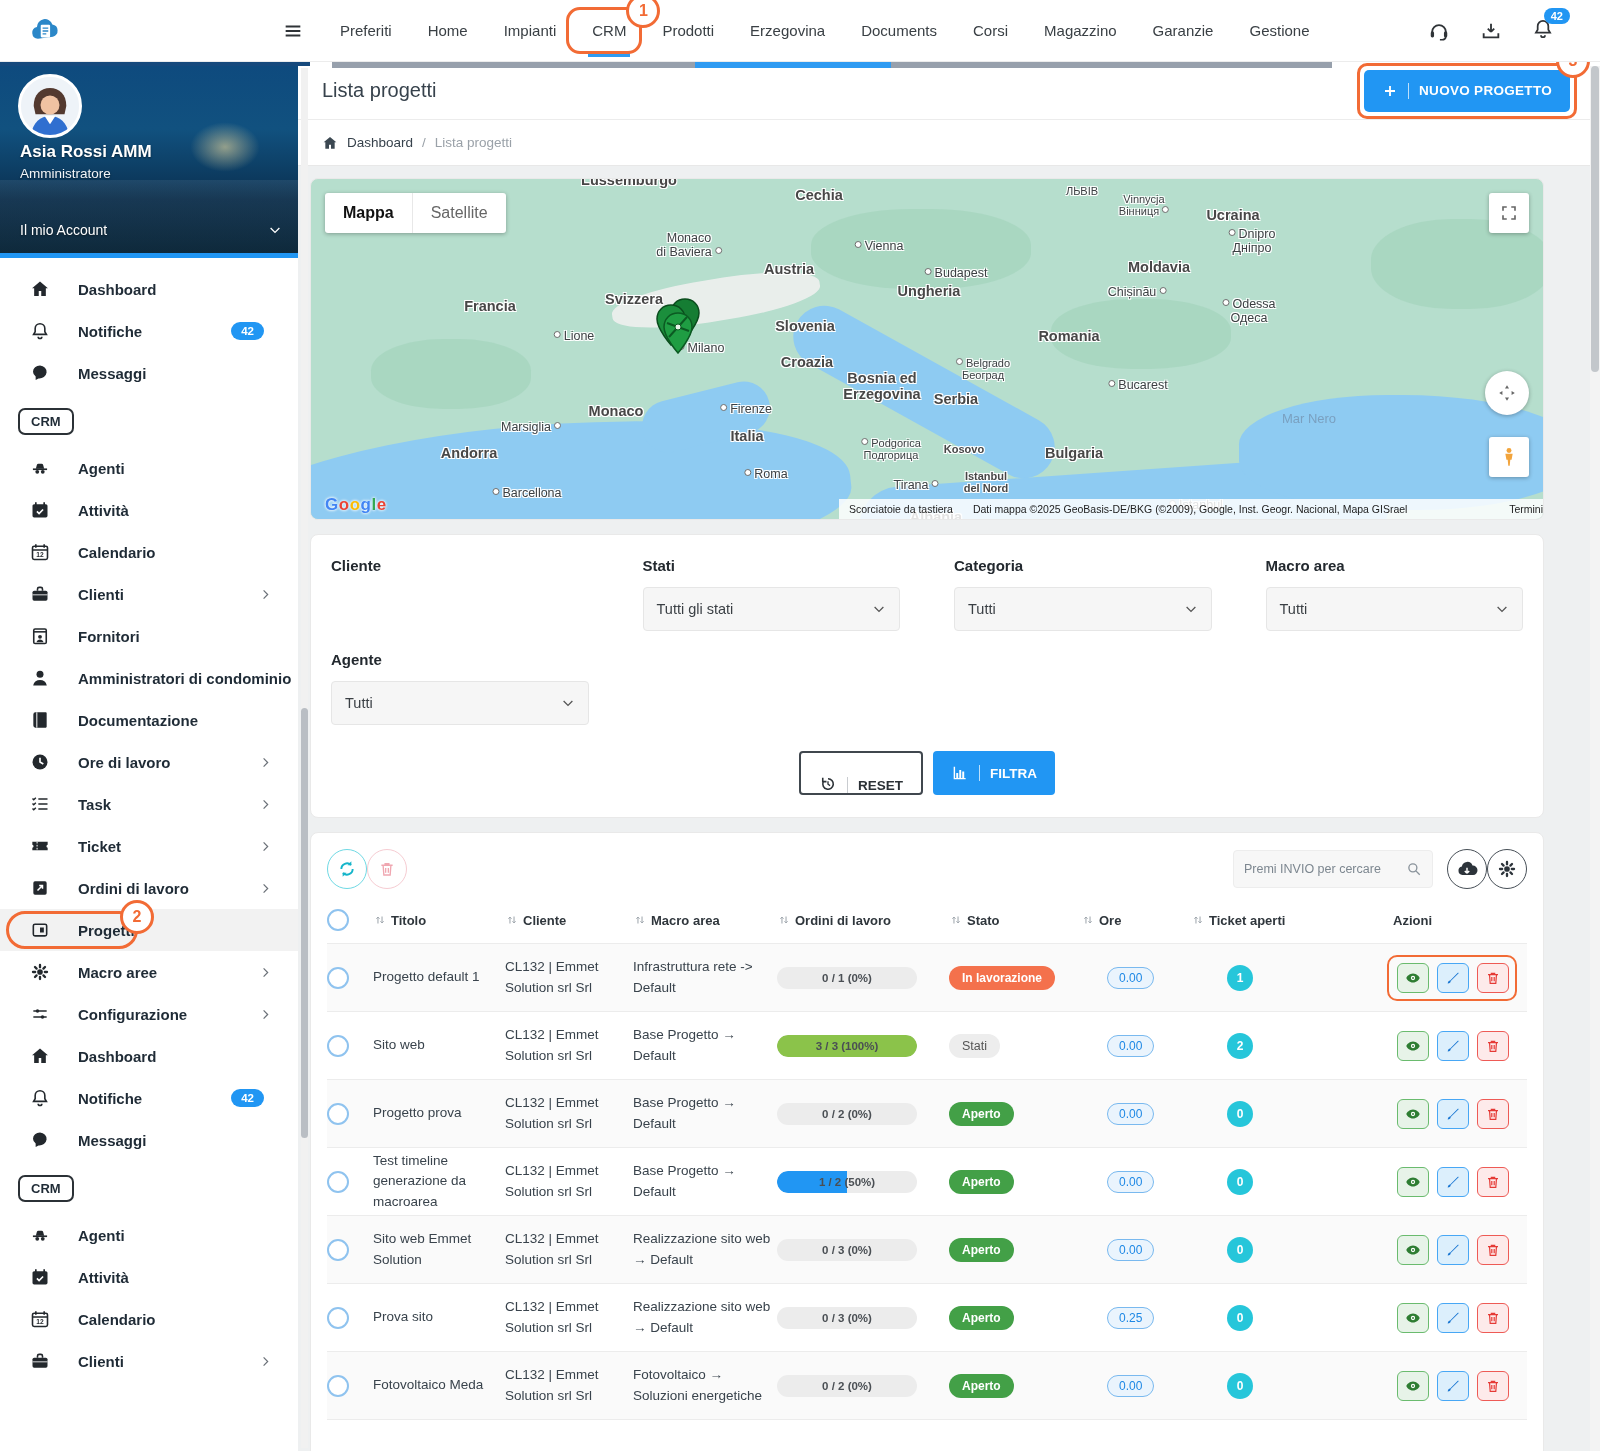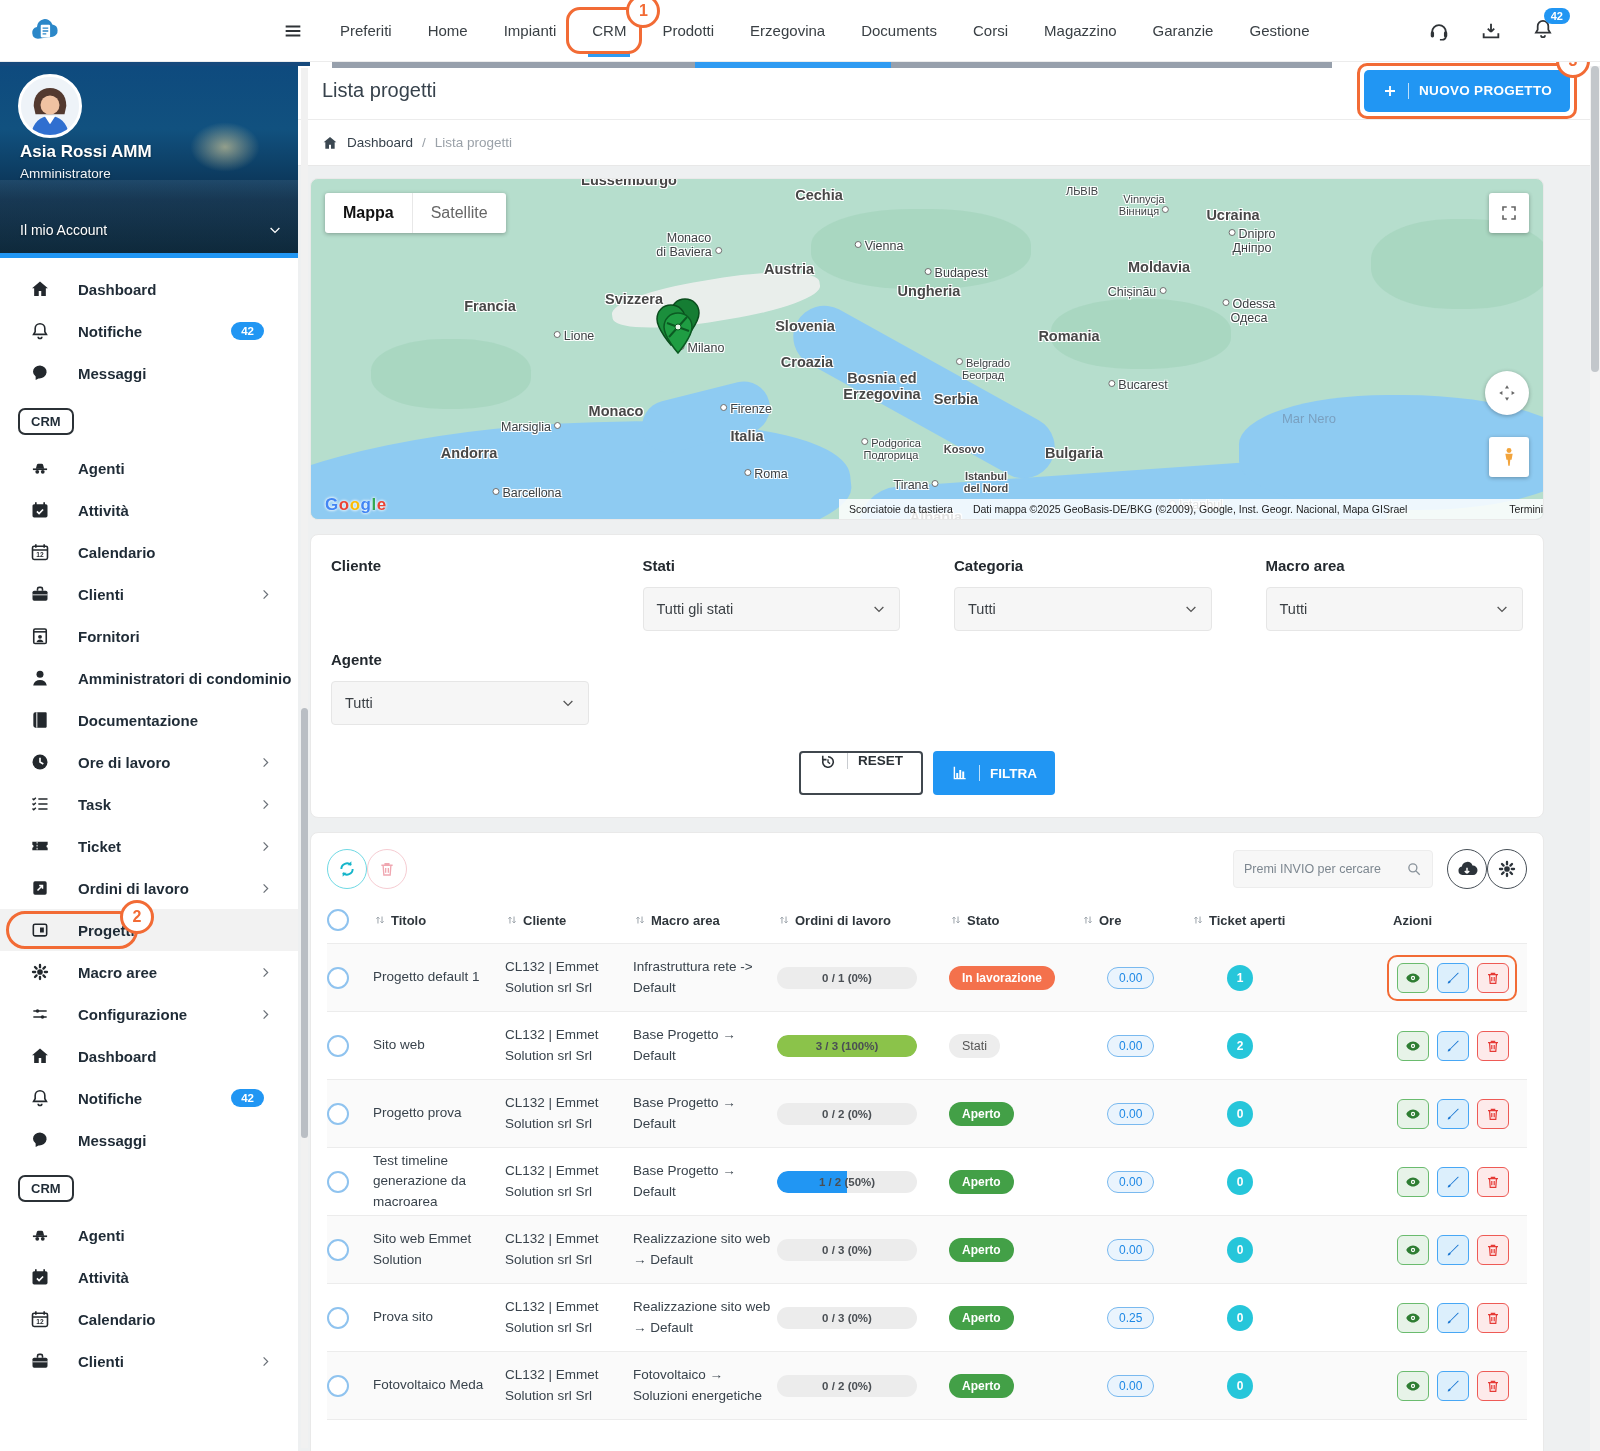--- a/index.html
+++ b/index.html
@@ -98,21 +98,21 @@
   .filtercard{margin-top:14px;padding:22px 20px 18px}
   .f-grid{display:grid;grid-template-columns:1fr 1fr 1fr 1fr;column-gap:54px;row-gap:20px}
   .f-label{font-size:15px;font-weight:bold;color:#23292f;margin-bottom:13px}
   .f-field{height:44px;background:#f6f6f6;border:1px solid #e6e6e6;border-radius:4px;display:flex;align-items:center;padding:0 13px;font-size:14.5px;color:#3a3f44;position:relative;cursor:pointer}
   .f-input{border:none;background:transparent;outline:none;flex:1;font-size:14.5px;font-family:inherit;color:#3a3f44}
   .f-input::placeholder{color:#a3a8ad}
   .f-srch{color:#30363b;margin-left:6px}
   .f-chev{margin-left:auto;color:#555}
   .f-agente{width:100%}
   .f-actions{display:flex;justify-content:center;gap:10px;margin-top:26px;margin-bottom:4px}
-  .btn-reset{height:44px;background:#fff;border:2px solid #40474e;border-radius:4px;display:flex;align-items:flex-start;gap:10px;padding:0 18px;font-size:13.5px;font-weight:bold;color:#2b3136;font-family:inherit;cursor:pointer}
+  .btn-reset{height:44px;background:#fff;border:2px solid #40474e;border-radius:4px;display:flex;align-items:flex-end;gap:10px;padding:0 18px;font-size:13.5px;font-weight:bold;color:#2b3136;font-family:inherit;cursor:pointer}
   .btn-filtra{height:44px;background:#2196f3;border:none;border-radius:4px;display:flex;align-items:center;gap:10px;padding:0 18px;font-size:13.5px;font-weight:bold;color:#fff;font-family:inherit;cursor:pointer}
   .btn-reset .sep{width:1px;height:16px;background:#c9ccd0}
   .btn-filtra .sep{width:1px;height:16px;background:rgba(255,255,255,.7)}
 
   
   .tablecard{margin-top:14px;padding:16px 16px 0;min-height:600px}
   .t-toolbar{display:flex;align-items:center;}
   .cbtn{width:40px;height:40px;border-radius:50%;background:#fff;display:flex;align-items:center;justify-content:center;cursor:pointer}
   .cbtn-refresh{border:1.5px solid #6fd9e4;color:#15b5ca}
   .cbtn-trash{border:1.5px solid #f6ccd2;color:#f0a7b1}

